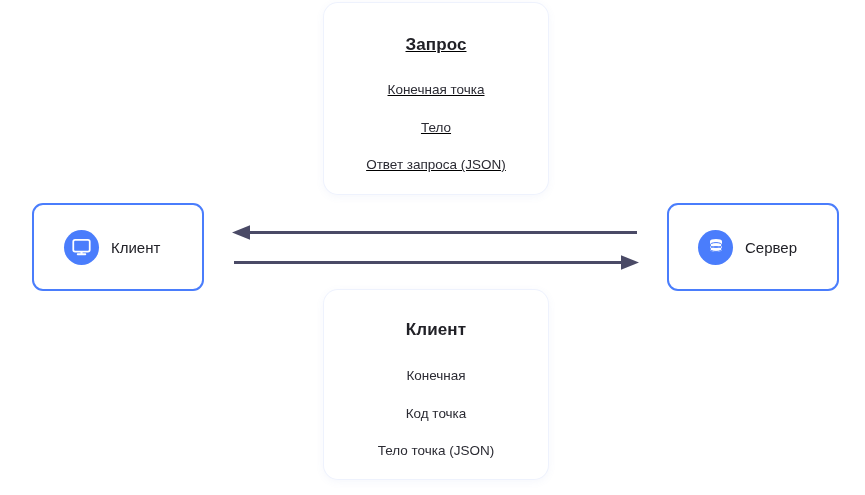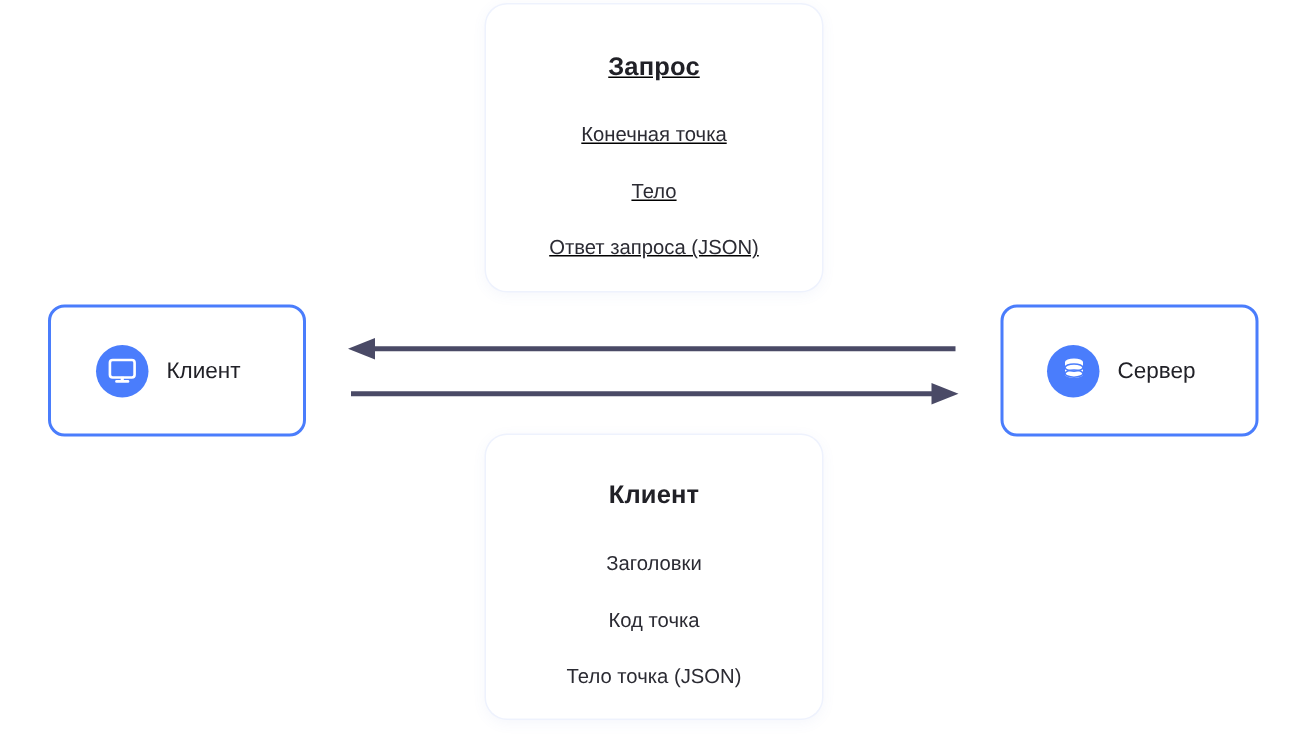--- a/index.html
+++ b/index.html
@@ -124,21 +124,21 @@
     <ul class="card-list">
       <li>Конечная точка</li>
       <li>Тело</li>
       <li>Ответ запроса (JSON)</li>
     </ul>
   </div>
 
   <div class="info-card response">
     <div class="card-title">Клиент</div>
     <ul class="card-list">
-      <li>Заголовки</li>
+      <li>Конечная</li>
       <li>Код точка</li>
       <li>Тело точка (JSON)</li>
     </ul>
   </div>
 
   <div class="node-box client">
     <span class="node-icon-circle">
       <svg width="21" height="21" viewBox="0 0 24 24" aria-hidden="true">
         <rect x="2.6" y="3.4" width="18.8" height="13.4" rx="2.1" fill="none" stroke="#ffffff" stroke-width="2"></rect>
         <rect x="10.8" y="16.2" width="2.4" height="3.1" fill="#ffffff"></rect>

